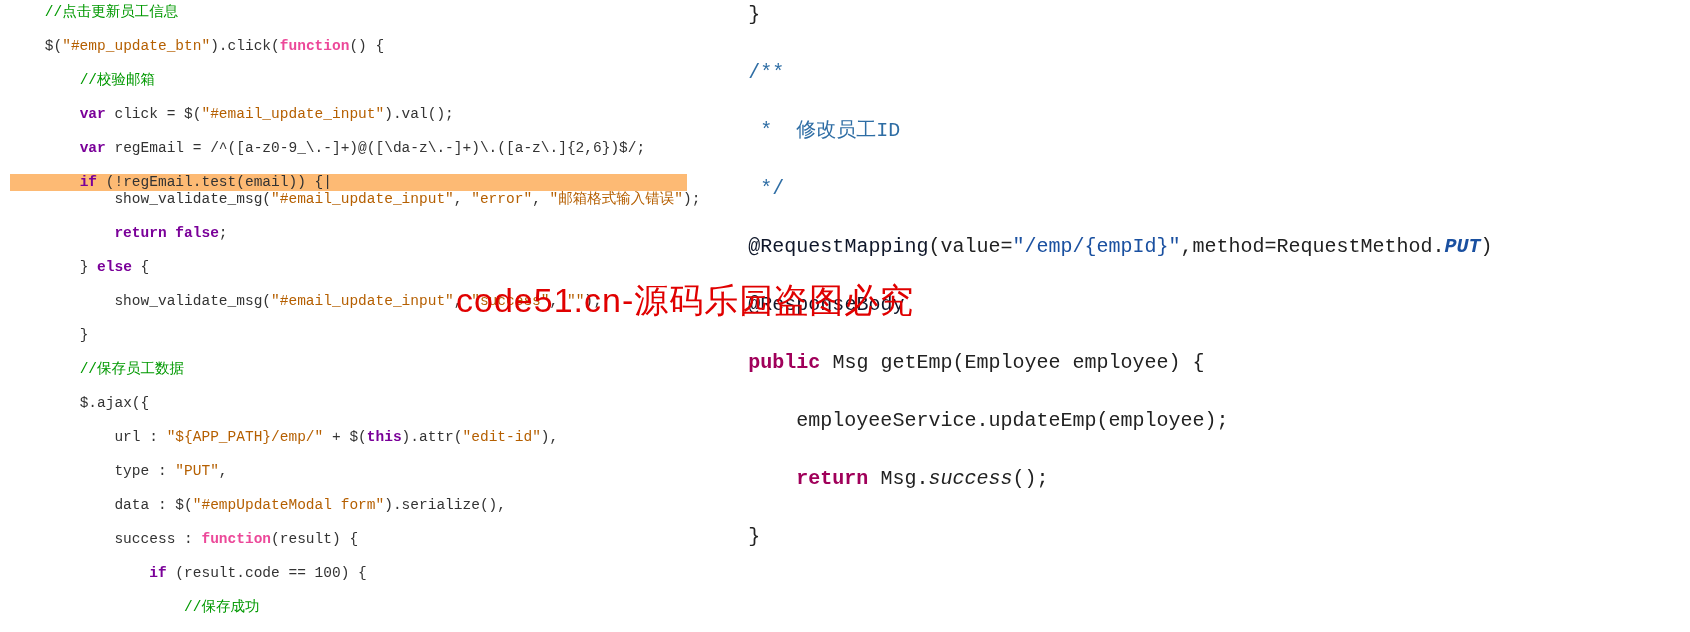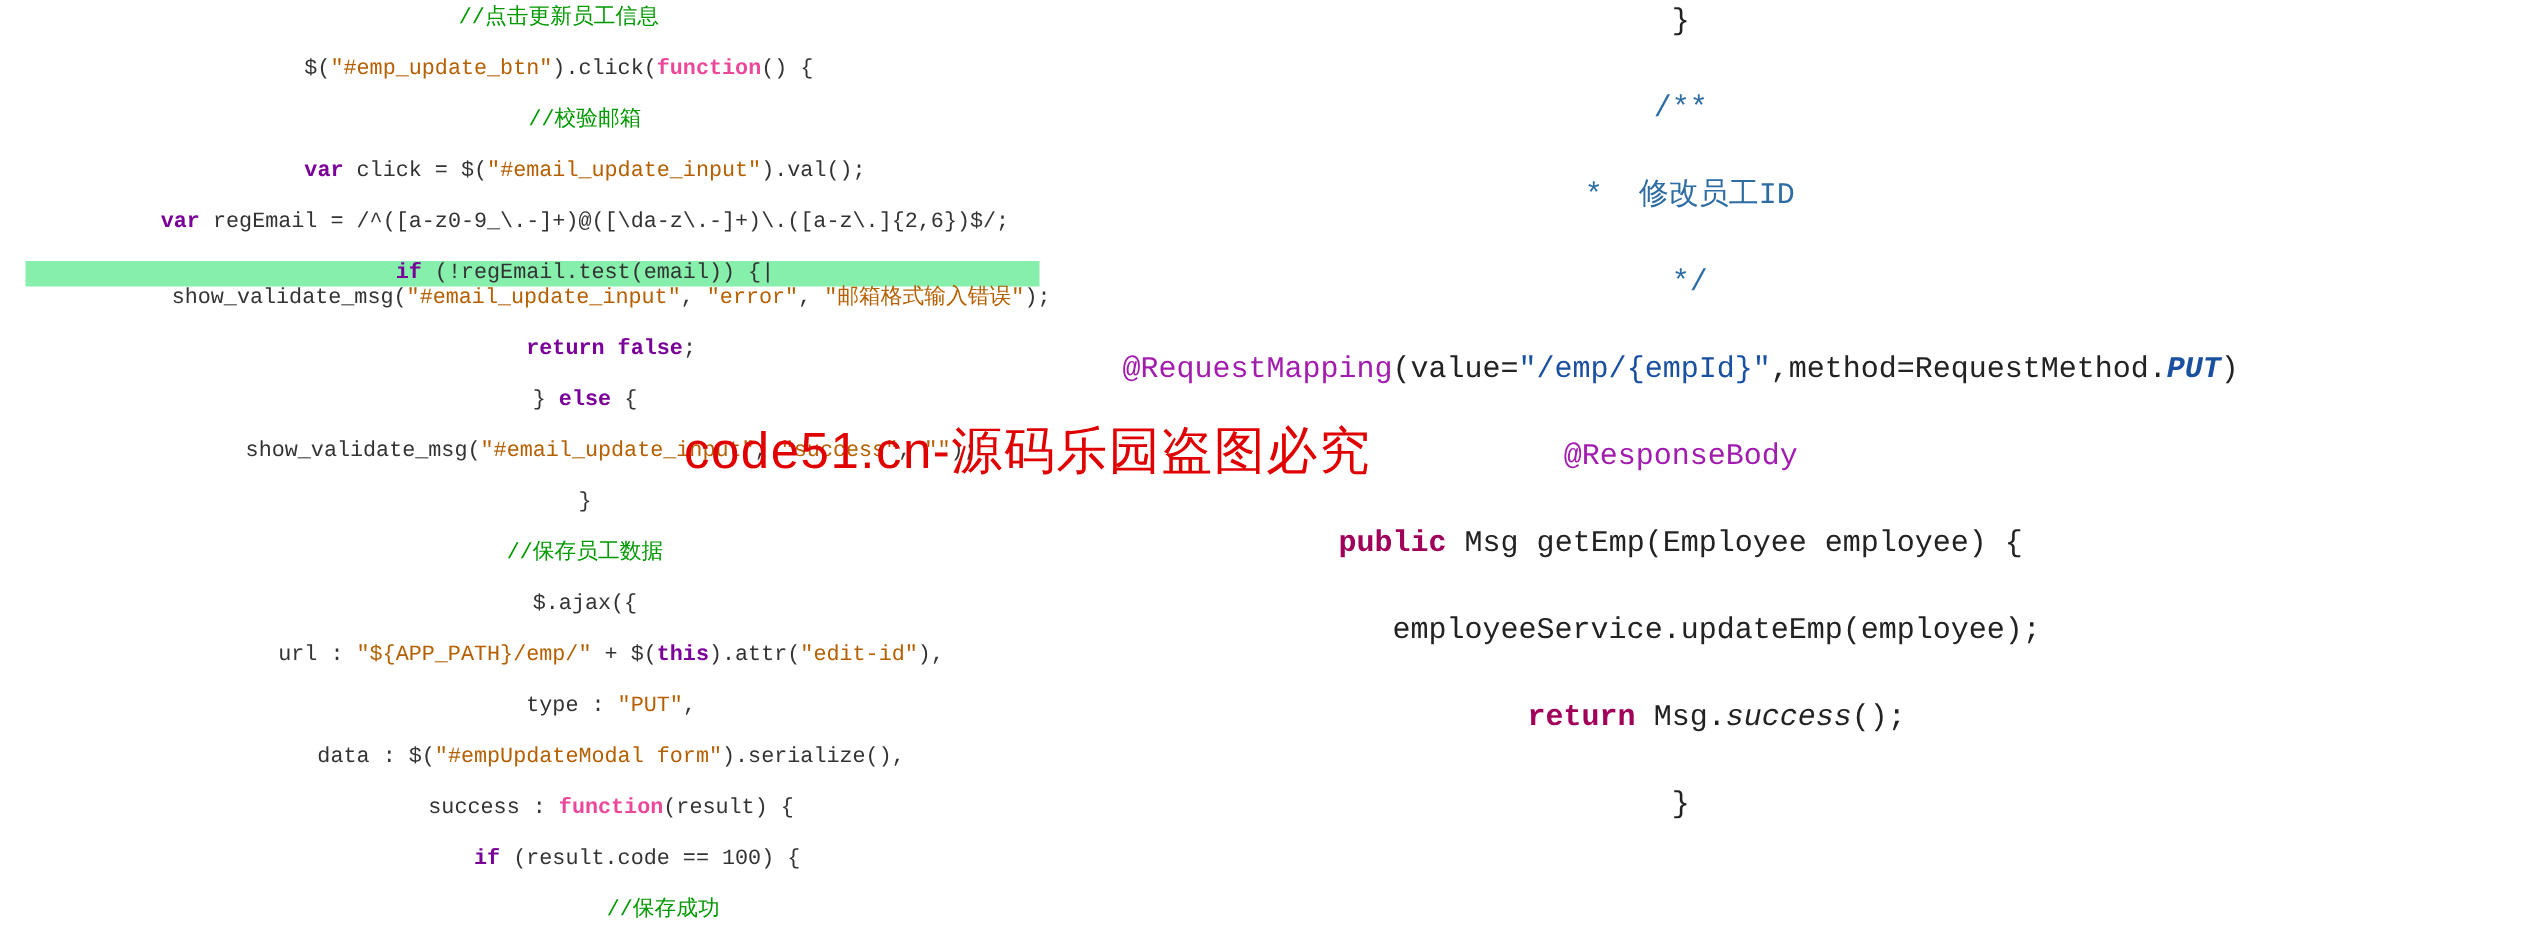--- a/index.html
+++ b/index.html
@@ -10,21 +10,20 @@
     background: #fff;
     font-family: Consolas, "Courier New", monospace;
     font-size: 14.5px;
     overflow: hidden;
   }
   #wrap {
     display: flex;
     width: 1370px;
     height: 632px;
     position: relative;
-    text-align: center;
   }
   .pane-left {
     width: 720px;
     padding: 4px 0 0 10px;
     box-sizing: border-box;
     line-height: 17px;
     font-size: 14.5px;
     position: relative;
   }
   .pane-right {
@@ -41,27 +40,27 @@
     font-family: inherit;
   }
   .codeline { white-space: pre; display:block; }
   
   .c-comment { color: #009900; }
   .c-string  { color: #b55f00; }
   .c-kw      { color: #7a0099; font-weight: bold; }
   .c-fn      { color: #ec4899; font-weight: bold; }
   .c-def     { color: #333; }
   .c-hl-line {
-    background: #86efac;
+    background: #fdba74;
     display: inline-block;
     width: 98%;
   }
   
   .j-comment { color: #2e6da4; }
-  .j-ann     { color: #a21caf; }
+  .j-ann     { color: #0f172a; }
   .j-kw      { color: #a0005a; font-weight: bold; }
   .j-def     { color: #222; }
   .j-str     { color: #1a50a0; }
   .j-ital    { font-style: italic; }
   
   #watermark {
     position: absolute;
     left: 456px;
     top: 278px;
     font-family: "SimHei", "Arial", sans-serif;

